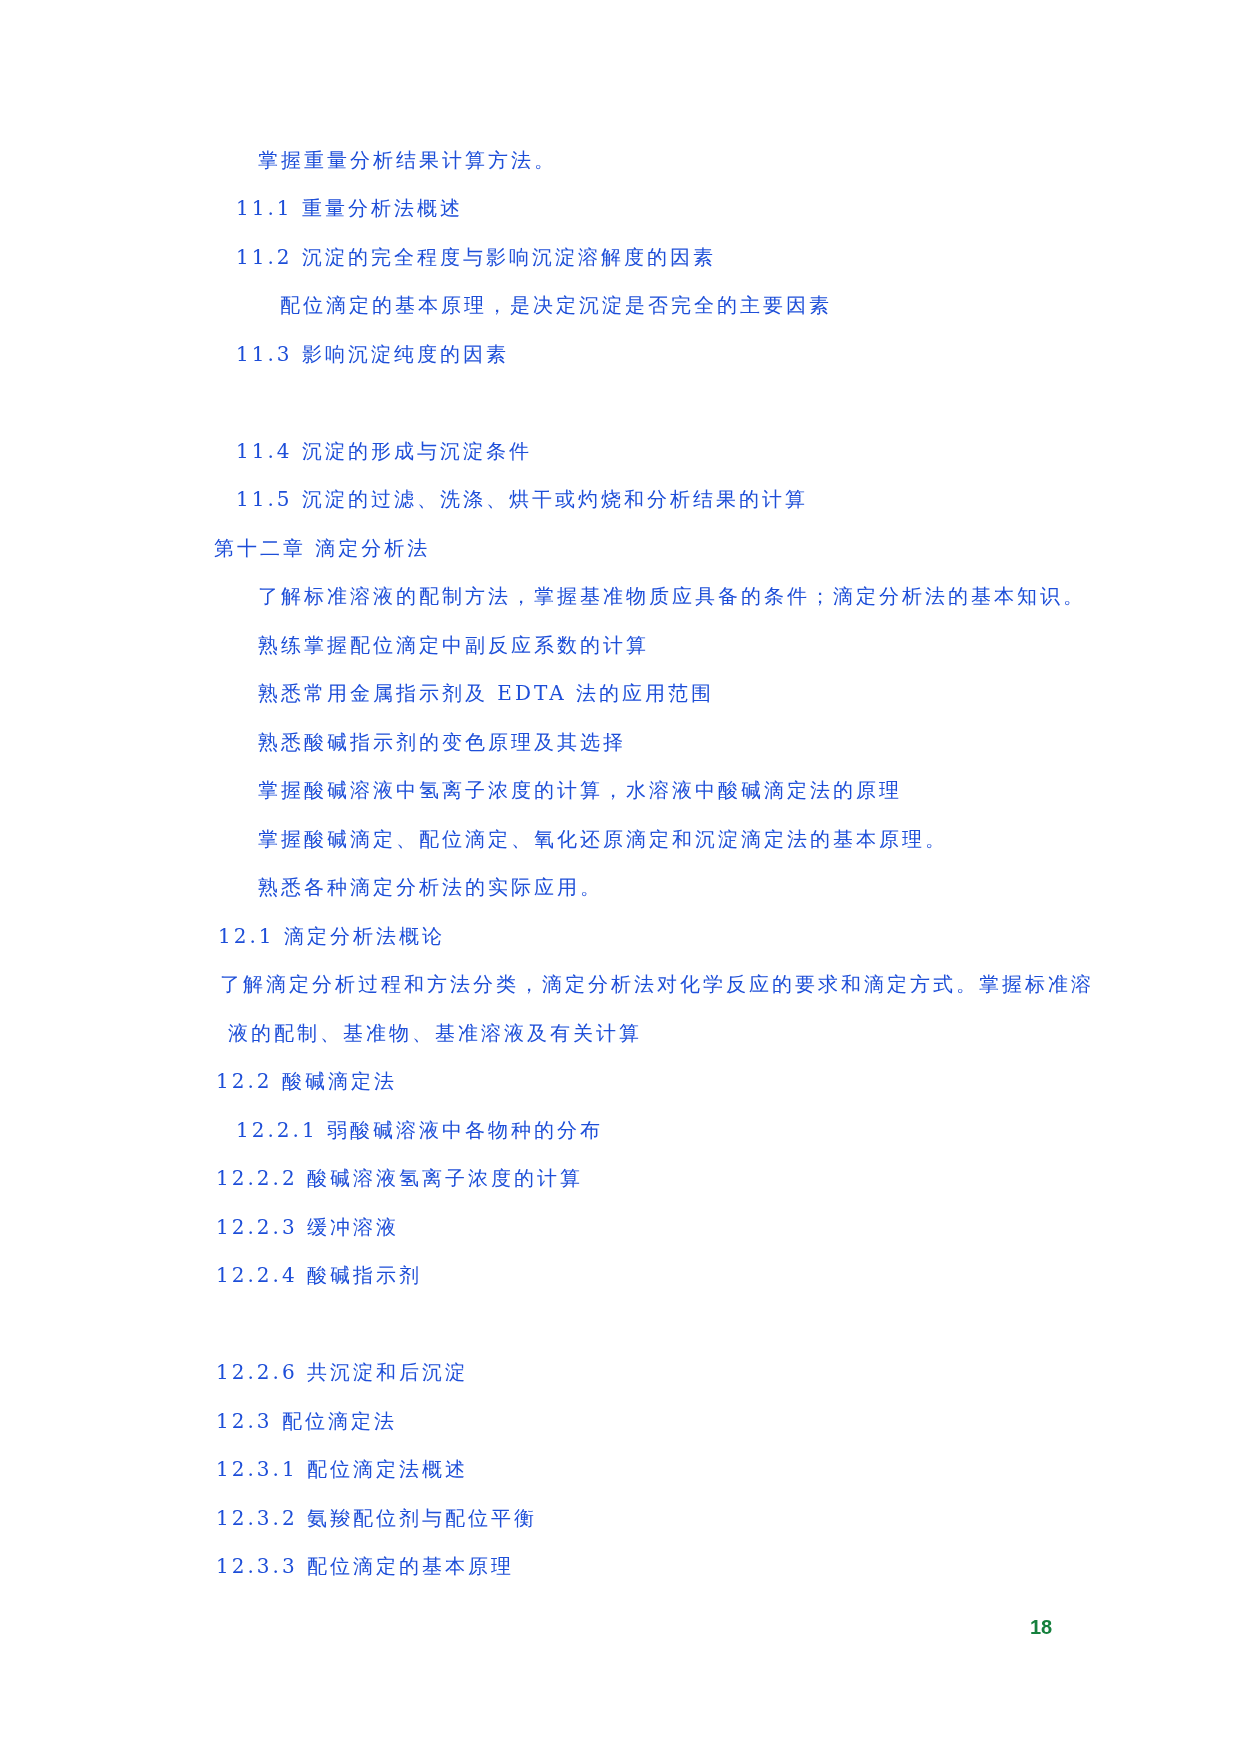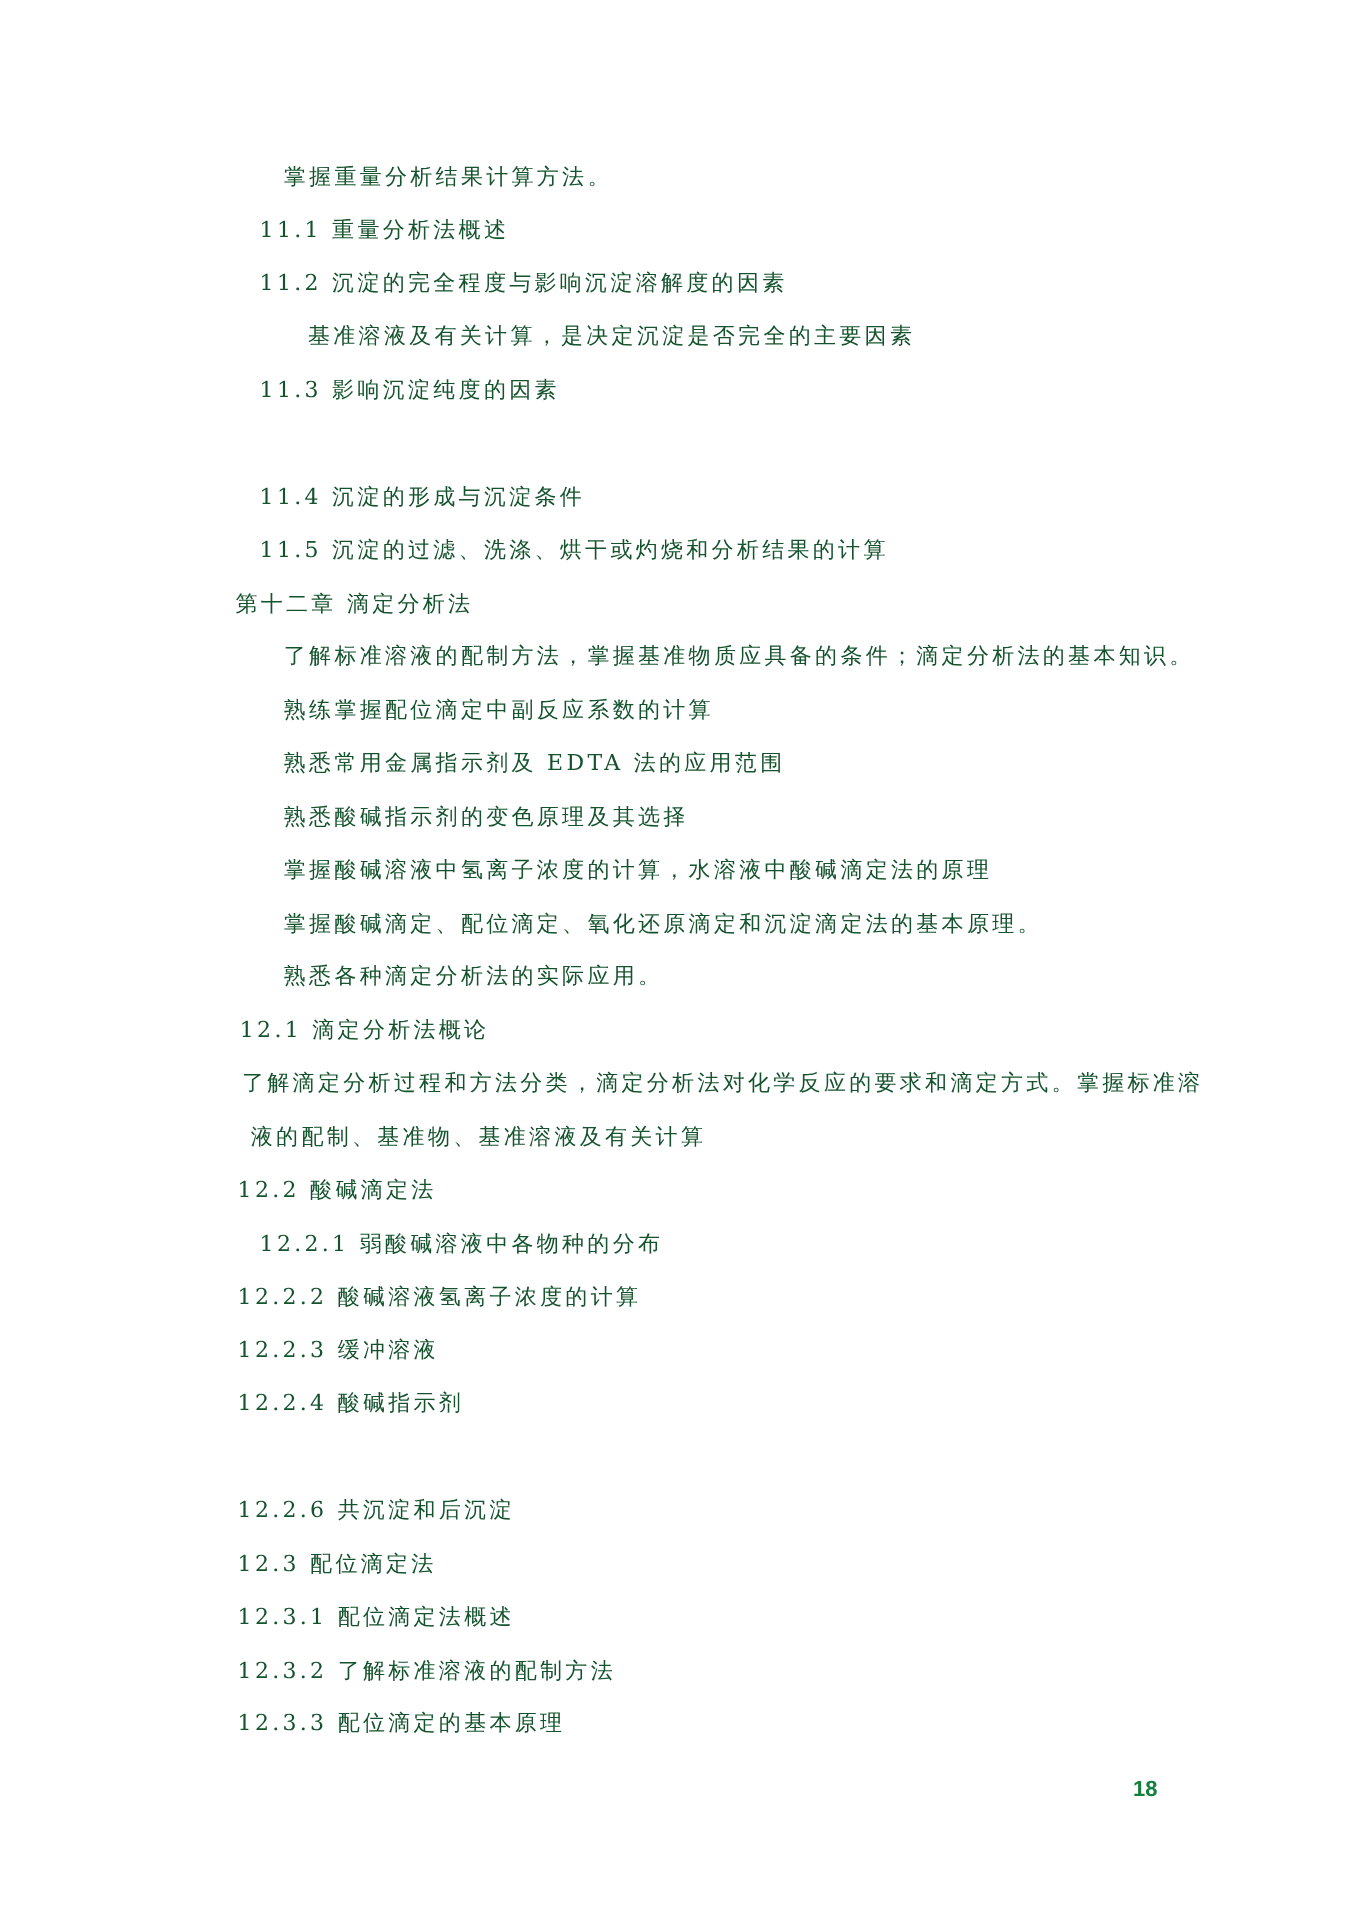--- a/index.html
+++ b/index.html
@@ -2,42 +2,42 @@
 <html><head>
   <meta charset="utf-8">
   <style>
     html, body { margin: 0; padding: 0; background: #ffffff; }
     body { width: 1240px; height: 1754px; position: relative; overflow: hidden; }
     .page { position: absolute; left: 0; top: 0; width: 1240px; height: 1754px; background: #fff; }
     .line {
       position: absolute;
       font-family: "DejaVu Serif", "Liberation Serif", serif;
       font-size: 20px;
-      color: #14532d;
+      color: #1d4ed8;
       white-space: nowrap;
       letter-spacing: 3px;
       line-height: 26px;
     }
     .pageno {
       position: absolute;
       left: 1030px; top: 1616px;
       font-family: "Liberation Sans", sans-serif;
       font-weight: bold;
       font-size: 20px;
       color: #15803d;
     }
   </style>
 </head>
 <body>
 
 <div class="page">
   <div class="line" style="left:258px;top:147px;">掌握重量分析结果计算方法。</div>
   <div class="line" style="left:236px;top:195px;">11.1  重量分析法概述</div>
   <div class="line" style="left:236px;top:244px;">11.2 沉淀的完全程度与影响沉淀溶解度的因素</div>
-  <div class="line" style="left:280px;top:292px;">基准溶液及有关计算，是决定沉淀是否完全的主要因素</div>
+  <div class="line" style="left:280px;top:292px;">配位滴定的基本原理，是决定沉淀是否完全的主要因素</div>
   <div class="line" style="left:236px;top:341px;">11.3 影响沉淀纯度的因素</div>
   <div class="line" style="left:236px;top:438px;">11.4 沉淀的形成与沉淀条件</div>
   <div class="line" style="left:236px;top:486px;">11.5 沉淀的过滤、洗涤、烘干或灼烧和分析结果的计算</div>
   <div class="line" style="left:214px;top:535px;">第十二章  滴定分析法</div>
   <div class="line" style="left:258px;top:583px;">了解标准溶液的配制方法，掌握基准物质应具备的条件；滴定分析法的基本知识。</div>
   <div class="line" style="left:258px;top:632px;">熟练掌握配位滴定中副反应系数的计算</div>
   <div class="line" style="left:258px;top:680px;">熟悉常用金属指示剂及 EDTA 法的应用范围</div>
   <div class="line" style="left:258px;top:729px;">熟悉酸碱指示剂的变色原理及其选择</div>
   <div class="line" style="left:258px;top:777px;">掌握酸碱溶液中氢离子浓度的计算，水溶液中酸碱滴定法的原理</div>
   <div class="line" style="left:258px;top:826px;">掌握酸碱滴定、配位滴定、氧化还原滴定和沉淀滴定法的基本原理。</div>
@@ -46,17 +46,17 @@
   <div class="line" style="left:220px;top:971px;">了解滴定分析过程和方法分类，滴定分析法对化学反应的要求和滴定方式。掌握标准溶</div>
   <div class="line" style="left:228px;top:1020px;">液的配制、基准物、基准溶液及有关计算</div>
   <div class="line" style="left:216px;top:1068px;">12.2 酸碱滴定法</div>
   <div class="line" style="left:216px;top:1117px;margin-left:20px;">12.2.1 弱酸碱溶液中各物种的分布</div>
   <div class="line" style="left:216px;top:1165px;">12.2.2 酸碱溶液氢离子浓度的计算</div>
   <div class="line" style="left:216px;top:1214px;">12.2.3 缓冲溶液</div>
   <div class="line" style="left:216px;top:1262px;">12.2.4 酸碱指示剂</div>
   <div class="line" style="left:216px;top:1359px;">12.2.6 共沉淀和后沉淀</div>
   <div class="line" style="left:216px;top:1408px;">12.3 配位滴定法</div>
   <div class="line" style="left:216px;top:1456px;">12.3.1 配位滴定法概述</div>
-  <div class="line" style="left:216px;top:1505px;">12.3.2 了解标准溶液的配制方法</div>
+  <div class="line" style="left:216px;top:1505px;">12.3.2 氨羧配位剂与配位平衡</div>
   <div class="line" style="left:216px;top:1553px;">12.3.3 配位滴定的基本原理</div>
 
   <div class="pageno">18</div>
 </div>
 
 </body></html>

